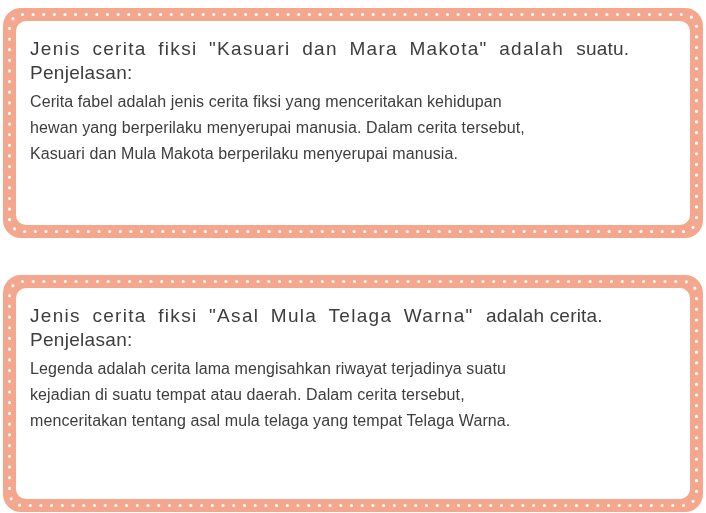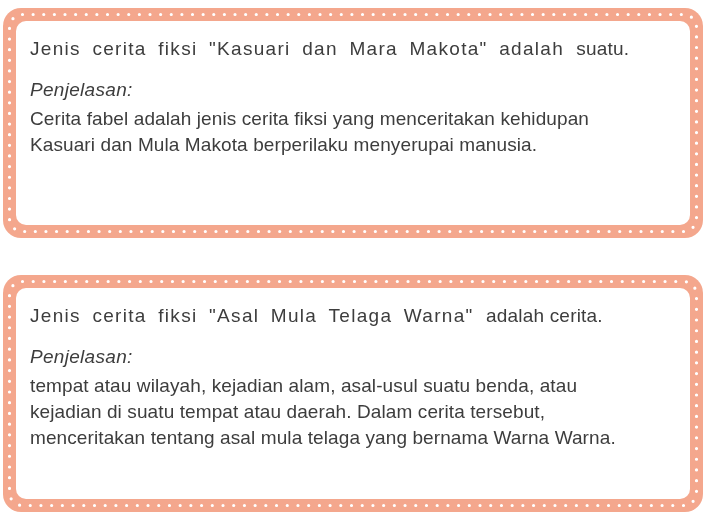--- a/index.html
+++ b/index.html
@@ -51,29 +51,27 @@
   }
   .prompt {
     letter-spacing: 1.3px;
     word-spacing: 5px;
   }
   .answer {
     letter-spacing: 0.2px;
     margin-left: 7px;
   }
   .section-label {
-    margin-top: 17px;
     font-size: 19px;
     line-height: 24px;
     letter-spacing: 0.3px;
-    font-style: italic;
   }
   .para {
     margin-top: 4px;
-    font-size: 19px;
+    font-size: 16px;
     line-height: 26px;
     letter-spacing: 0.1px;
   }
   .para .line {
     white-space: nowrap;
   }
 </style>
 </head>
 <body>
 
@@ -84,36 +82,37 @@
       <rect x="6.5" y="6.5" width="687" height="217" rx="13" pathLength="1680"></rect>
     </svg>
     <div class="inner">
       <div class="title-line">
         <span class="prompt">Jenis cerita fiksi "Kasuari dan Mara Makota" adalah</span>
         <span class="answer">suatu.</span>
       </div>
       <div class="section-label">Penjelasan:</div>
       <div class="para">
         <div class="line">Cerita fabel adalah jenis cerita fiksi yang menceritakan kehidupan</div>
+        <div class="line">hewan yang berperilaku menyerupai manusia. Dalam cerita tersebut,</div>
         <div class="line">Kasuari dan Mula Makota berperilaku menyerupai manusia.</div>
       </div>
     </div>
   </section>
 
   <section class="note-box box2">
     <svg class="dots" width="700" height="237" viewBox="0 0 700 237" aria-hidden="true">
       <rect x="6.5" y="6.5" width="687" height="224" rx="13" pathLength="1680"></rect>
     </svg>
     <div class="inner">
       <div class="title-line">
         <span class="prompt">Jenis cerita fiksi "Asal Mula Telaga Warna"</span>
         <span class="answer">adalah cerita.</span>
       </div>
       <div class="section-label">Penjelasan:</div>
       <div class="para">
-        <div class="line">tempat atau wilayah, kejadian alam, asal-usul suatu benda, atau</div>
+        <div class="line">Legenda adalah cerita lama mengisahkan riwayat terjadinya suatu</div>
         <div class="line">kejadian di suatu tempat atau daerah. Dalam cerita tersebut,</div>
-        <div class="line">menceritakan tentang asal mula telaga yang bernama Warna Warna.</div>
+        <div class="line">menceritakan tentang asal mula telaga yang tempat Telaga Warna.</div>
       </div>
     </div>
   </section>
 
 </div>
 
 </body></html>

